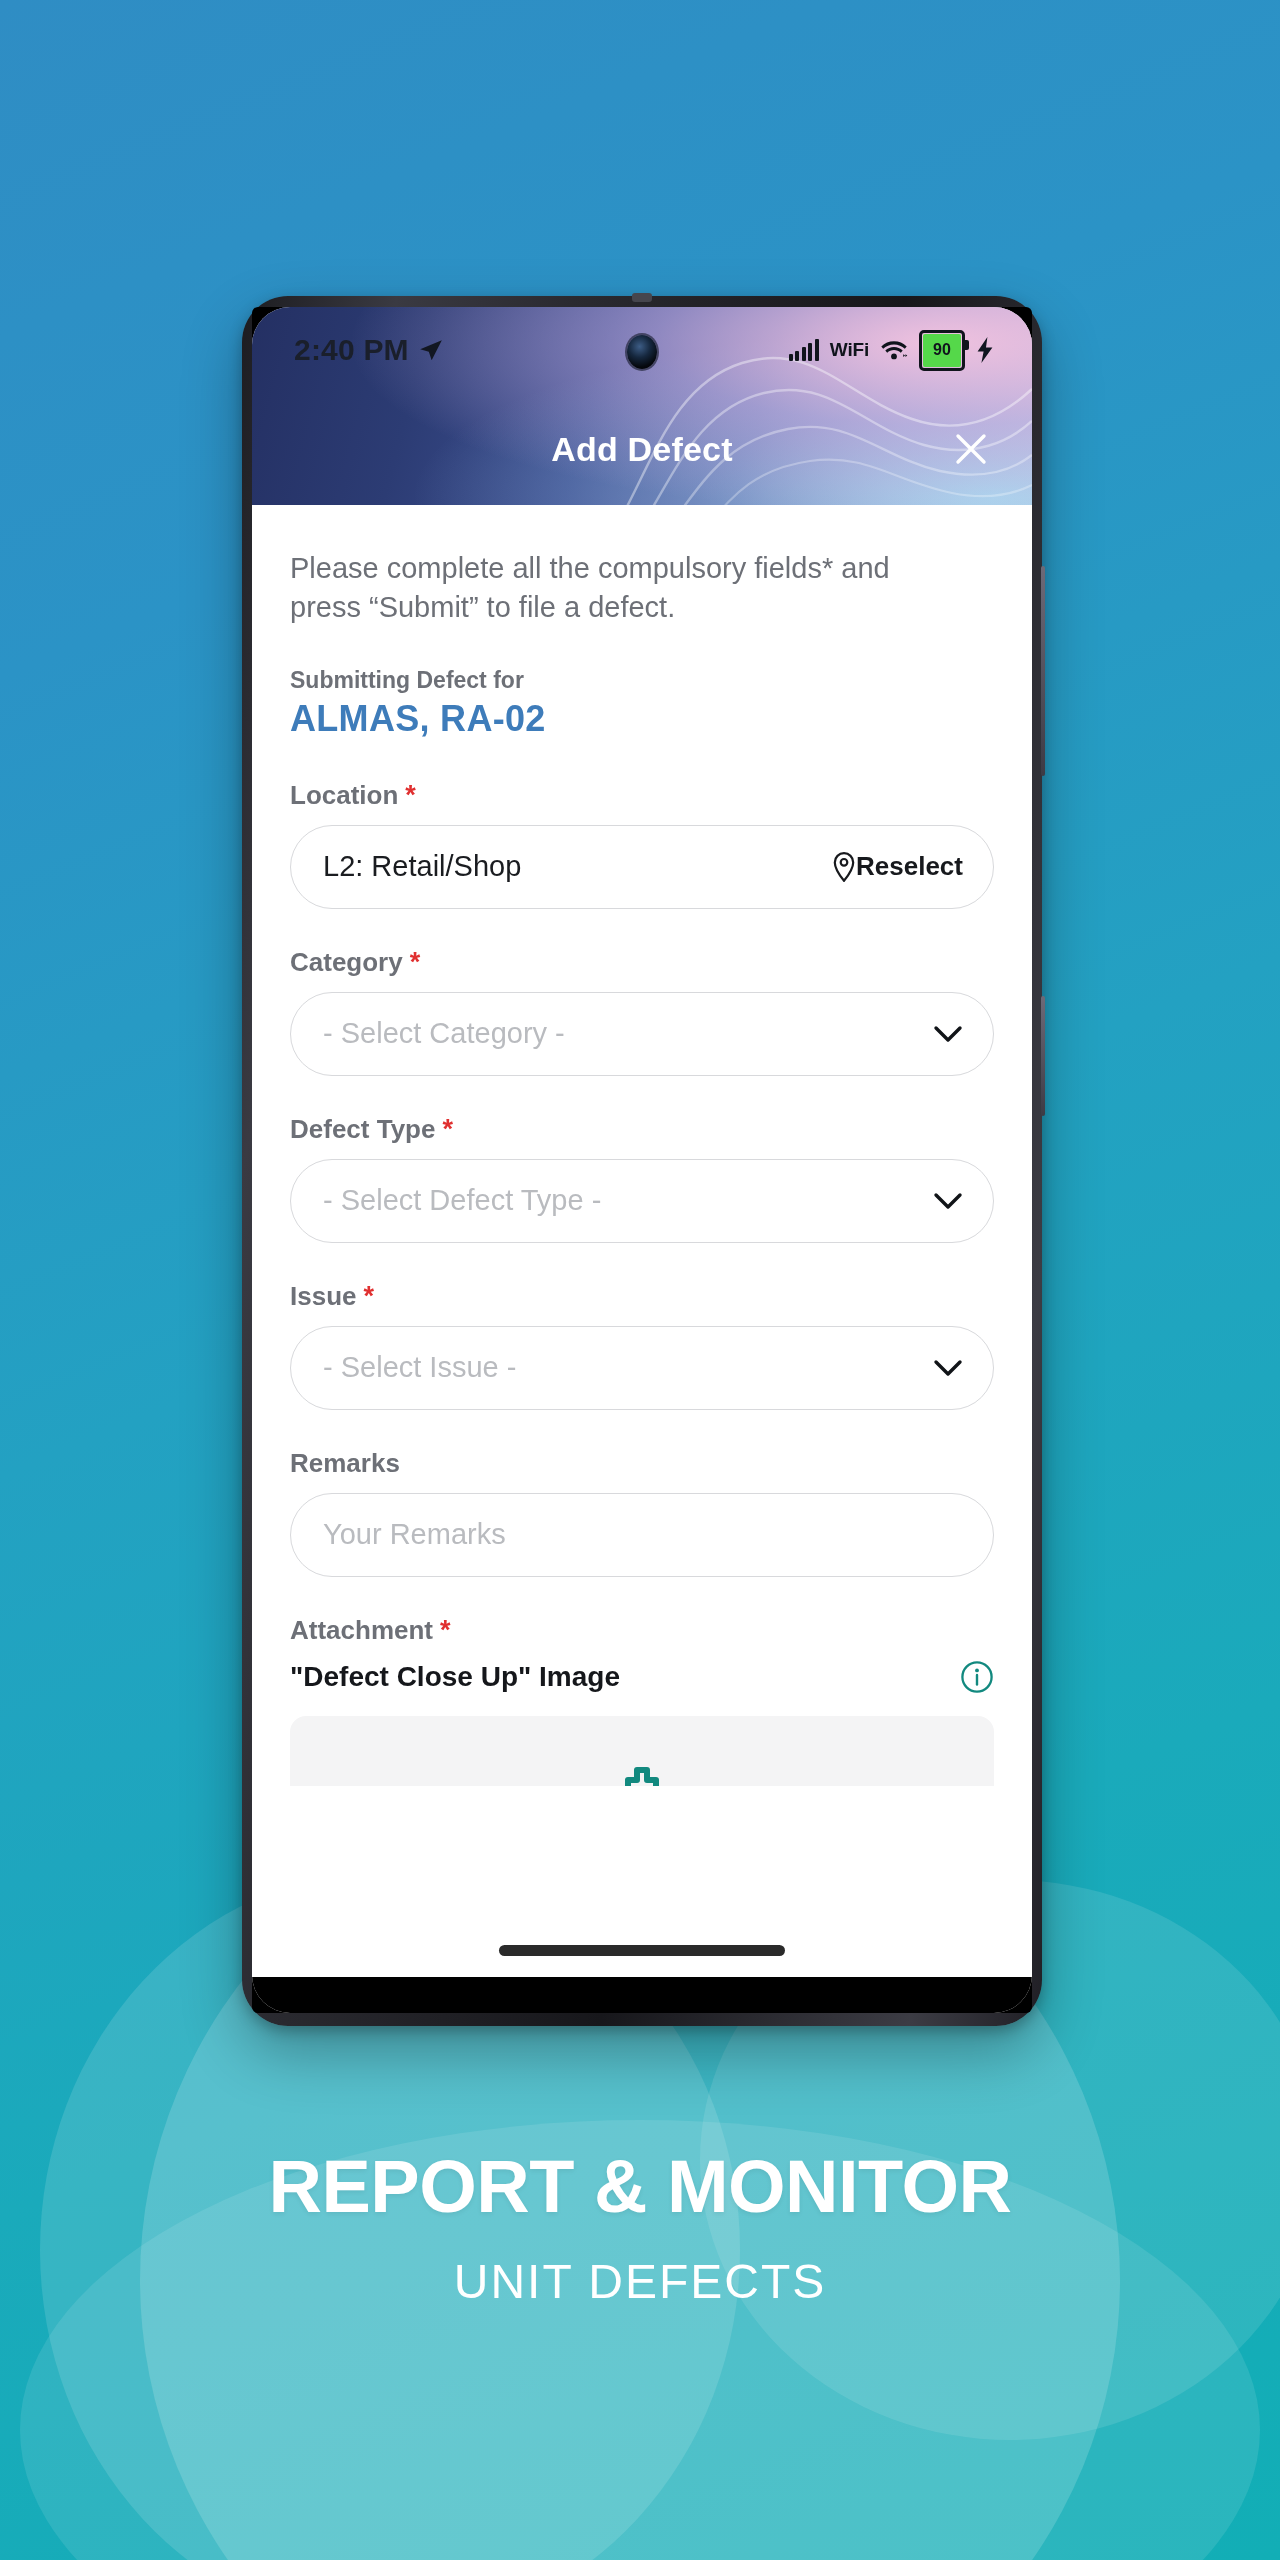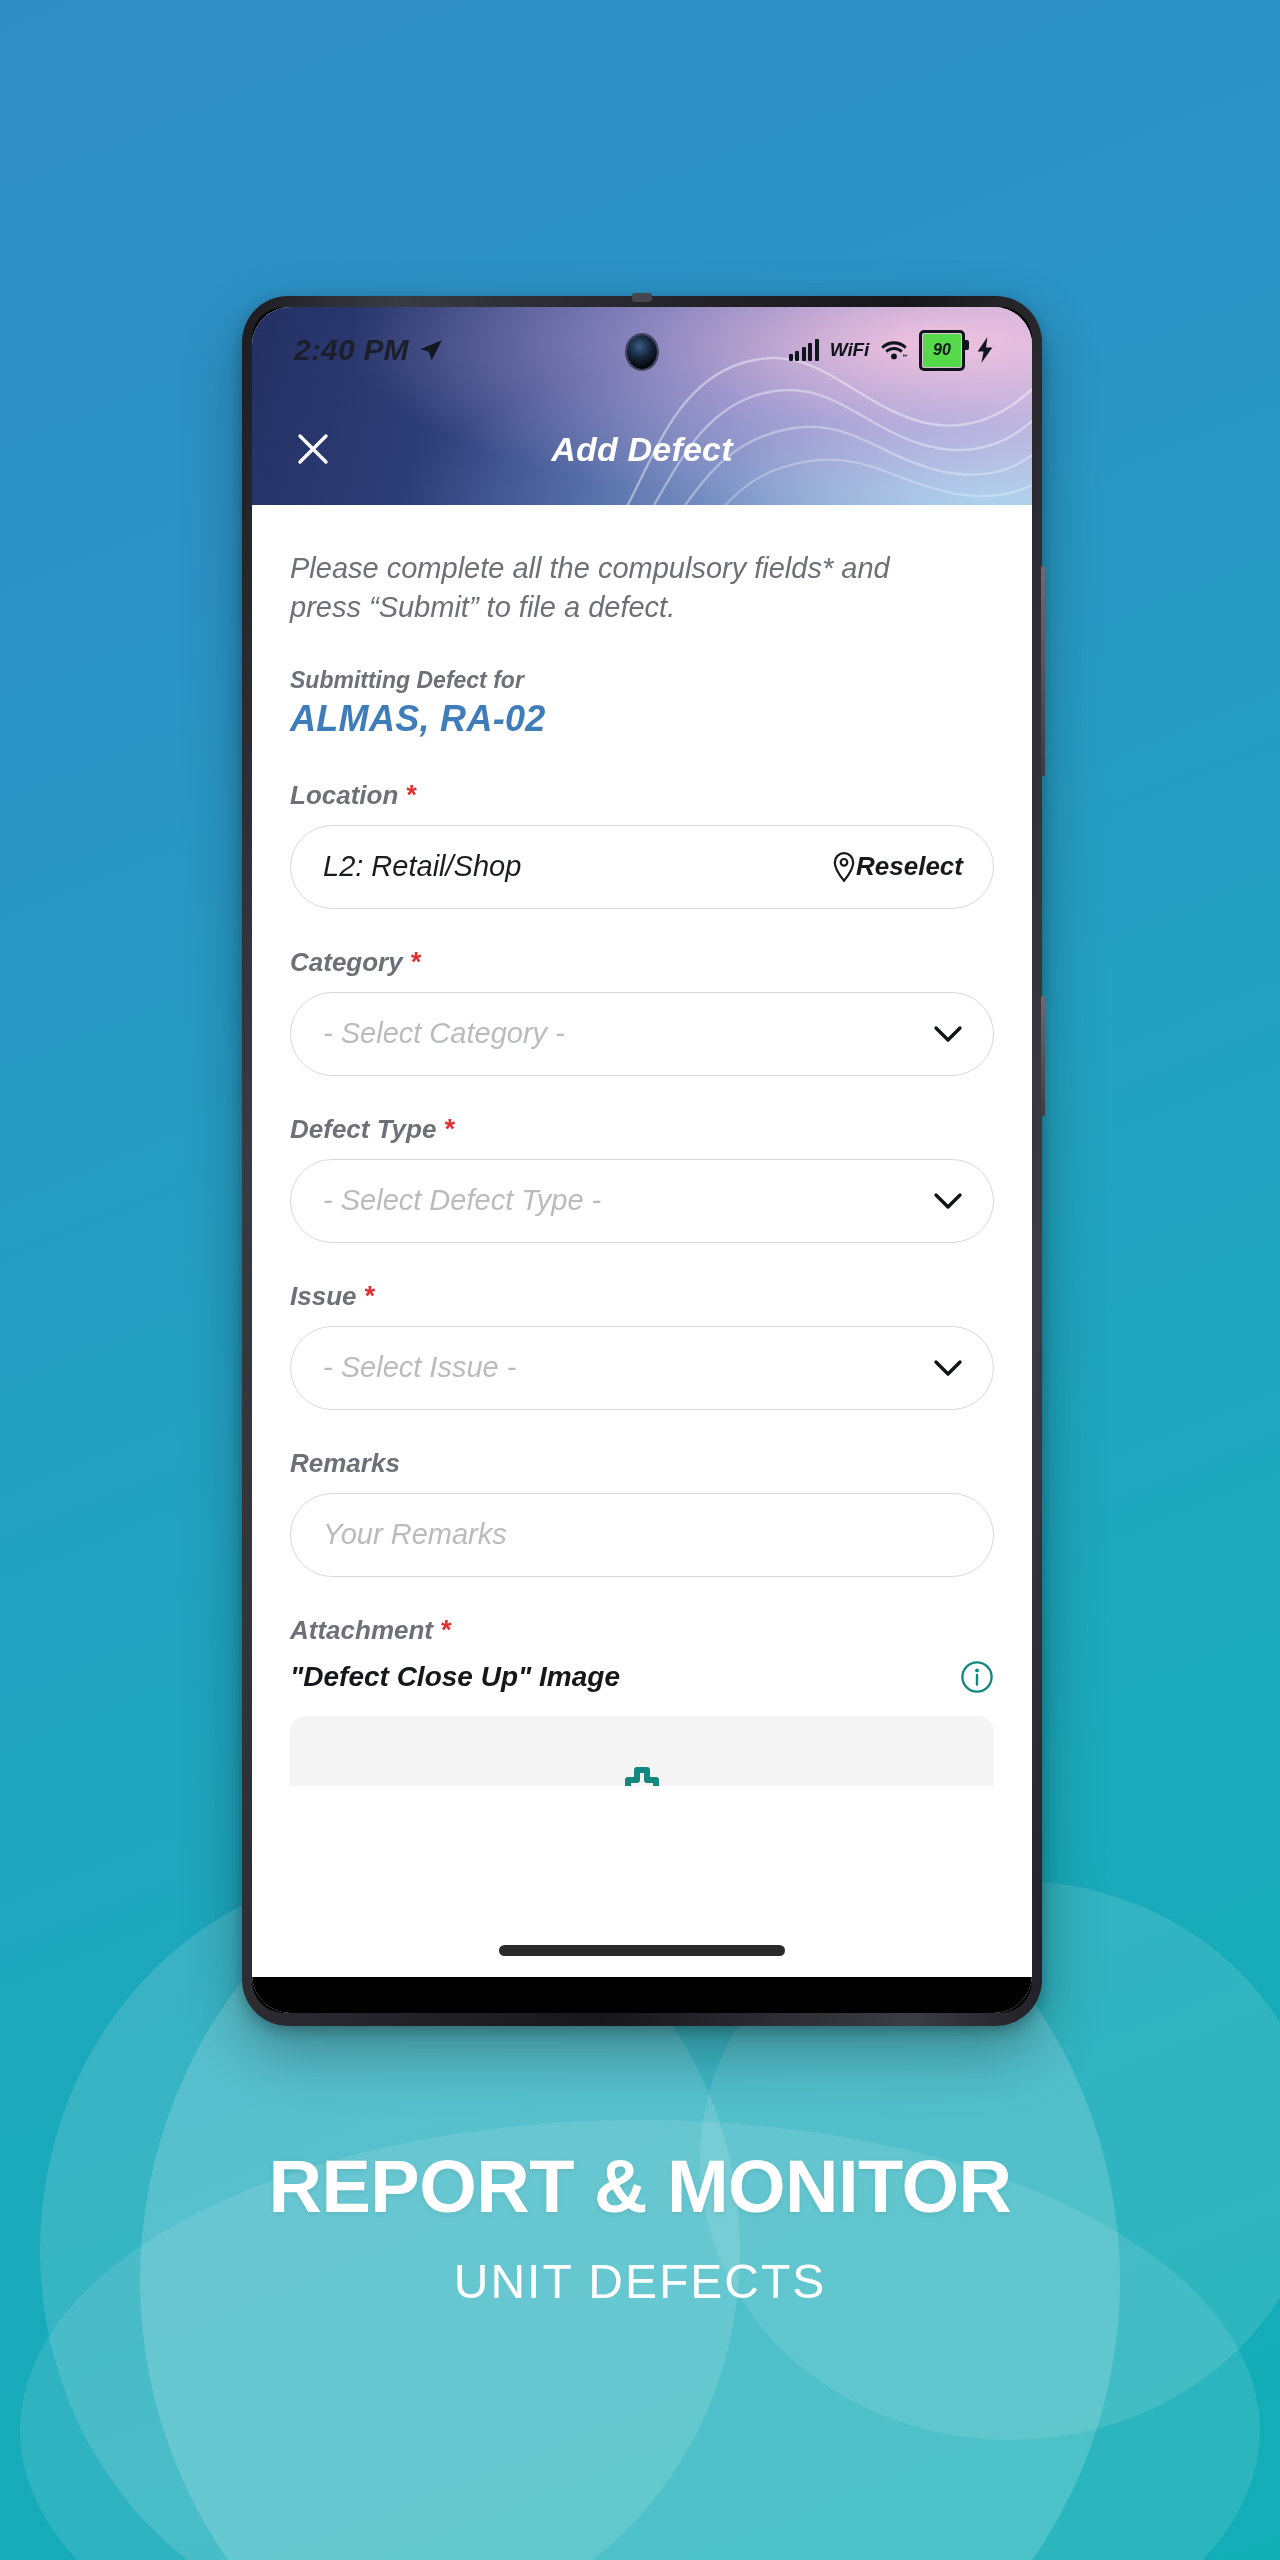--- a/index.html
+++ b/index.html
@@ -41,24 +41,23 @@
     left: 242px; top: 296px;
     width: 800px; height: 1730px;
     border-radius: 46px;
     background: linear-gradient(100deg,#1c1c20 0%,#3a3a42 14%,#2a2a30 30%,#17171b 60%,#3c3c44 88%,#201f25 100%);
     padding: 11px 10px 13px 10px;
     box-shadow: 0 26px 60px rgba(0,0,0,.30), 0 5px 14px rgba(0,0,0,.25);
   }
   .phone-inner {
     position: relative;
     width: 100%; height: 100%;
-    border-radius: 32px;
+    border-radius: 6px;
     background: #000;
     overflow: hidden;
-    font-style: italic;
   }
   
   .speaker-slit {
     position: absolute; left: 50%; top: -3px;
     transform: translateX(-50%);
     width: 20px; height: 9px;
     background: #46464e; border-radius: 3px;
     z-index: 40;
   }
   
@@ -154,20 +153,21 @@
     z-index: 6;
   }
 
   
   .title-row {
     position: relative;
     height: 112px;
     display: flex; align-items: center;
     padding: 0 34px;
     z-index: 5;
+    justify-content: flex-end;
   }
   .close-btn {
     width: 54px; height: 54px;
     display:flex; align-items:center; justify-content:center;
     cursor: pointer;
   }
   .close-btn svg { width: 36px; height: 36px; }
   .app-title {
     position: absolute;
     left: 0; right: 0; text-align: center;

